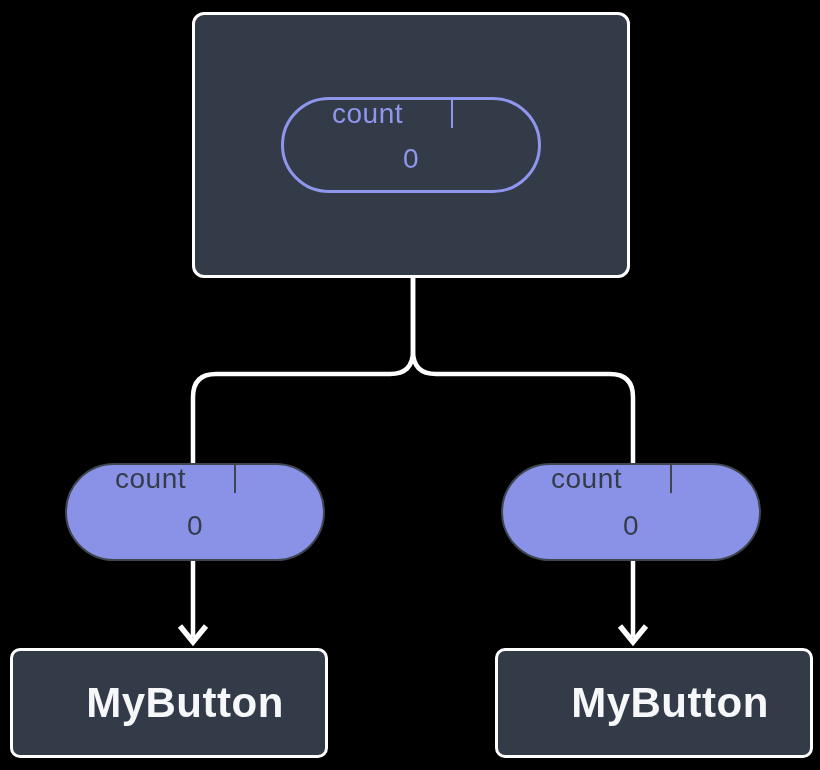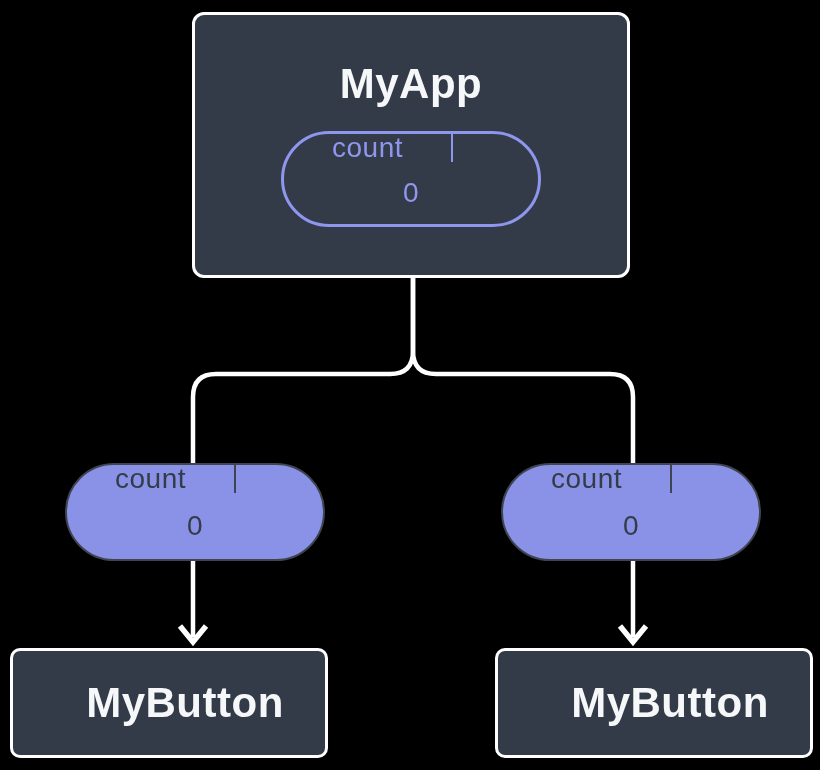--- a/index.html
+++ b/index.html
@@ -80,21 +80,20 @@
 <div class="stage">
 
   <svg class="connectors" width="820" height="770" viewBox="0 0 820 770">
     <path d="M413 276 L413 351 Q413 374 390 374 L216 374 Q193 374 193 397 L193 637" fill="none" stroke="#ffffff" stroke-width="4.5"></path>
     <path d="M413 276 L413 351 Q413 374 436 374 L610 374 Q633 374 633 397 L633 637" fill="none" stroke="#ffffff" stroke-width="4.5"></path>
     <path d="M180 626 L193 642 L206 626" fill="none" stroke="#ffffff" stroke-width="5.5"></path>
     <path d="M620 626 L633 642 L646 626" fill="none" stroke="#ffffff" stroke-width="5.5"></path>
   </svg>
 
   <div class="node node-root">
-    <div class="node-title">MyApp</div>
     <div class="pill state-pill">
       <span class="key">count</span>
       <span class="value">0</span>
     </div>
   </div>
 
   <div class="pill prop-pill pos-left">
     <span class="key">count</span>
     <span class="value">0</span>
   </div>

